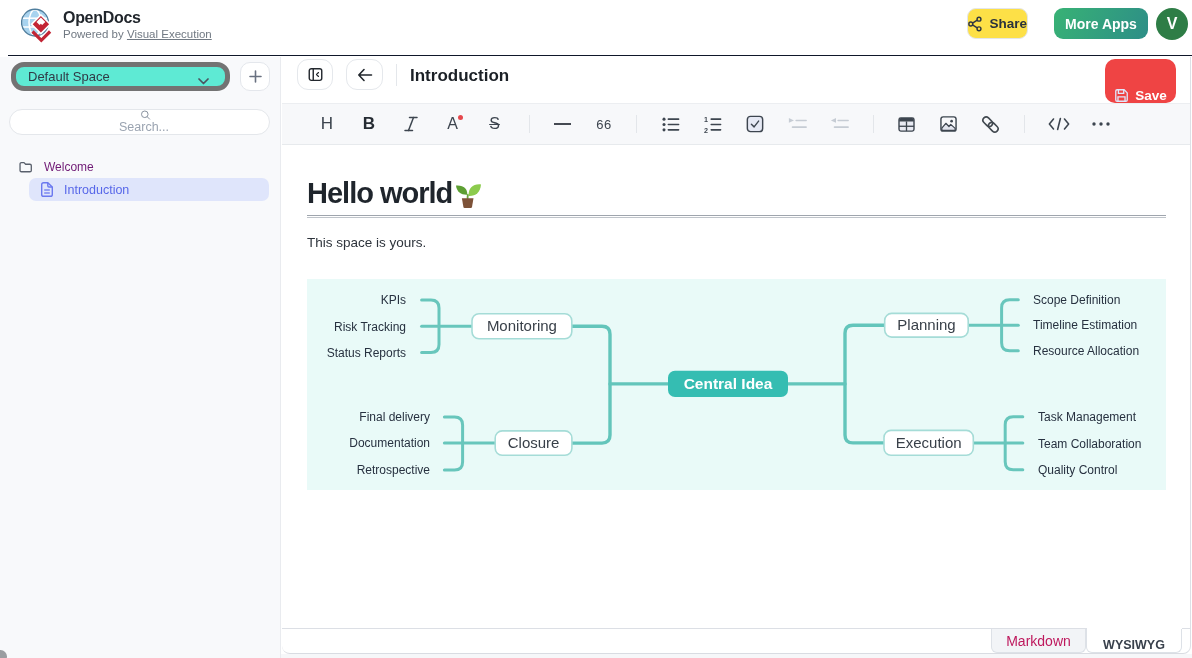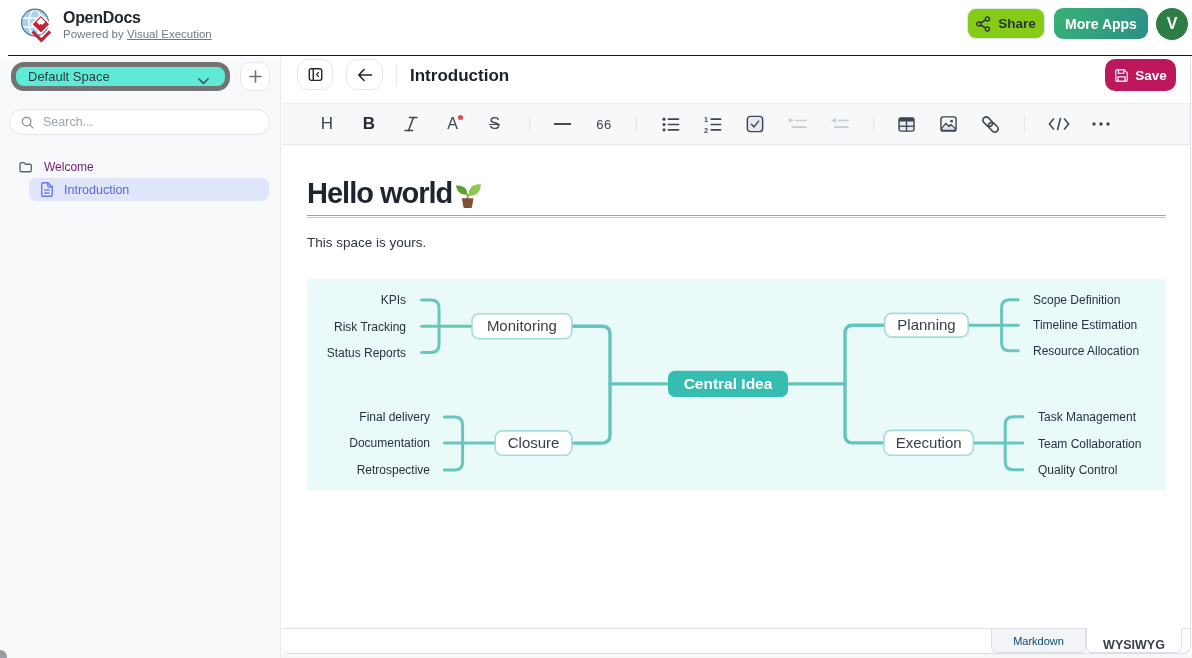--- a/index.html
+++ b/index.html
@@ -24,21 +24,21 @@
     <g transform="translate(19.9,16.2) rotate(45)">
       <rect x="-6.6" y="-6.6" width="13.2" height="13.2" fill="#c22535" stroke="#ffffff" stroke-width="1.6"></rect>
       <rect x="-4.7" y="-4.7" width="6.2" height="6.2" fill="#ffffff"></rect>
       <rect x="-0.3" y="-0.3" width="2.9" height="2.9" fill="#c22535"></rect>
     </g>
     <path d="M 11.5 23.5 L 20.3 32.3 L 29.1 23.5" stroke="#c22535" stroke-width="3.2" fill="none"></path>
   </svg>
   <div class="abs" style="left:55px;top:9px;font-size:16px;font-weight:700;color:#21262c;letter-spacing:-0.3px;">OpenDocs</div>
   <div class="abs" style="left:55px;top:27.5px;font-size:11.5px;color:#717983;">Powered by <span style="text-decoration:underline;">Visual Execution</span></div>
 
-  <div class="abs" style="left:959px;top:8px;width:78px;height:31px;border:1px solid #e3e6ea;border-radius:9px;background:#84cc16;display:flex;align-items:center;justify-content:center;">
+  <div class="abs" style="left:959px;top:8px;width:61px;height:31px;border:1px solid #e3e6ea;border-radius:9px;background:#fde047;display:flex;align-items:center;justify-content:center;">
     <svg width="15" height="16" viewBox="0 0 15 16" style="margin-right:7px;">
       <g stroke="#2f3742" stroke-width="1.5" fill="none">
         <circle cx="11.4" cy="3" r="2"></circle>
         <circle cx="2.9" cy="8" r="2"></circle>
         <circle cx="11.4" cy="13" r="2"></circle>
         <line x1="4.7" y1="7" x2="9.6" y2="3.9"></line>
         <line x1="4.7" y1="9" x2="9.6" y2="12.1"></line>
       </g>
     </svg>
     <span style="font-size:13.5px;font-weight:700;color:#2a323d;">Share</span>
@@ -61,21 +61,21 @@
       <path d="M1 1 L5.5 5.5 L10 1" stroke="#4b535f" stroke-width="1.7" fill="none" stroke-linecap="round" stroke-linejoin="round"></path>
     </svg>
   </div>
 
   <div class="abs" style="left:240px;top:5px;width:30px;height:29px;background:#fff;border:1px solid #e4e7ec;border-radius:10px;display:flex;align-items:center;justify-content:center;">
     <svg width="13" height="13" viewBox="0 0 13 13">
         <path d="M6.5 1 V12 M1 6.5 H12" stroke="#697180" stroke-width="1.6" stroke-linecap="round" fill="none"></path>
       </svg>
   </div>
 
-  <div class="abs" style="left:9px;top:52px;width:261px;height:26px;background:#fff;border:1px solid #e4e7eb;border-radius:13px;display:flex;align-items:center;">
+  <div class="abs" style="left:9px;top:52px;width:261px;height:26px;background:#fff;border:1px solid #e4e7eb;border-radius:13px;display:flex;align-items:center;flex-direction:column;">
     <svg width="13" height="13" viewBox="0 0 14 14" style="margin-left:11px;">
       <circle cx="6" cy="6" r="4.6" stroke="#8a93a0" stroke-width="1.4" fill="none"></circle>
       <line x1="9.4" y1="9.4" x2="12.8" y2="12.8" stroke="#8a93a0" stroke-width="1.4" stroke-linecap="round"></line>
     </svg>
     <span style="margin-left:9px;font-size:12.5px;color:#9ba4b1;">Search...</span>
   </div>
 
   <div class="abs" style="left:19px;top:99px;width:250px;height:22px;display:flex;align-items:center;">
     <svg width="13" height="12" viewBox="0 0 15 13">
       <path d="M1.2 3 a1.6 1.6 0 0 1 1.6-1.6 h3 l1.8 1.9 h5 a1.6 1.6 0 0 1 1.6 1.6 v5.5 a1.6 1.6 0 0 1 -1.6 1.6 h-9.8 a1.6 1.6 0 0 1 -1.6-1.6 Z" stroke="#59606c" stroke-width="1.5" fill="none" stroke-linejoin="round"></path>
@@ -104,21 +104,21 @@
   </svg>
 </div>
 <div class="abs" style="left:346px;top:59px;width:37px;height:31px;border:1px solid #e5e8ec;border-radius:11px;background:#fff;display:flex;align-items:center;justify-content:center;">
   <svg width="16" height="14" viewBox="0 0 16 14">
     <path d="M7 1.5 L1.8 7 L7 12.5 M1.8 7 H14.5" stroke="#21262c" stroke-width="1.6" fill="none" stroke-linecap="round" stroke-linejoin="round"></path>
   </svg>
 </div>
 <div class="abs" style="left:396px;top:64px;width:1px;height:22px;background:#e4e7eb;"></div>
 <div class="abs" style="left:410px;top:66px;font-size:17px;font-weight:700;color:#1b2026;">Introduction</div>
 
-<div class="abs" style="left:1105px;top:59px;width:71px;height:32px;background:#be185d;border-radius:10px;display:flex;align-items:center;justify-content:center;">
+<div class="abs" style="left:1105px;top:59px;width:71px;height:44px;background:#ef4444;border-radius:10px;display:flex;align-items:flex-end;justify-content:center;">
   <svg width="15" height="15" viewBox="0 0 17 17" style="margin-right:6px;">
     <path d="M2 3.5 A1.5 1.5 0 0 1 3.5 2 H11.5 L15 5.5 V13.5 A1.5 1.5 0 0 1 13.5 15 H3.5 A1.5 1.5 0 0 1 2 13.5 Z" stroke="#dfe7fb" stroke-width="1.5" fill="none" stroke-linejoin="round"></path>
     <path d="M5 2 V6 H11 V2" stroke="#dfe7fb" stroke-width="1.5" fill="none"></path>
     <path d="M4.5 15 V10 H12.5 V15" stroke="#dfe7fb" stroke-width="1.5" fill="none"></path>
   </svg>
   <span style="font-size:13.5px;font-weight:700;color:#fff;">Save</span>
 </div>
 
 <div class="abs" style="left:282px;top:103px;width:908px;height:42px;background:#f7f8fa;border-top:1px solid #eceef1;border-bottom:1px solid #e7eaed;"></div>
 <div id="toolbar">
@@ -305,19 +305,19 @@
     <text x="726" y="76">Resource Allocation</text>
     <text x="731" y="141.9">Task Management</text>
     <text x="731" y="169.2">Team Collaboration</text>
     <text x="731" y="195">Quality Control</text>
   </g>
 </svg>
 
 <div class="abs" style="left:282px;top:628px;width:805px;height:1px;background:#dcdfe5;"></div>
 <div class="abs" style="left:1182px;top:628px;width:8px;height:1px;background:#dcdfe5;"></div>
 <div class="abs" style="left:991px;top:629px;width:95px;height:24px;background:#f2f4f7;border:1px solid #dde1e7;border-top:none;border-radius:0 0 6px 6px;display:flex;align-items:center;justify-content:center;">
-  <span style="font-size:11px;color:#0c4a6e;">Markdown</span>
+  <span style="font-size:14px;color:#be185d;">Markdown</span>
 </div>
 <div class="abs" style="left:1086px;top:629px;width:96px;height:24px;background:#fff;border:1px solid #dde1e7;border-top:none;border-radius:0 0 6px 6px;display:flex;align-items:flex-end;justify-content:center;">
   <span style="font-size:12.5px;font-weight:700;color:#39414c;">WYSIWYG</span>
 </div>
 
 <div class="abs" style="left:-6px;top:650px;width:13px;height:13px;border-radius:50%;background:#9a9da1;"></div>
 
 </body></html>

